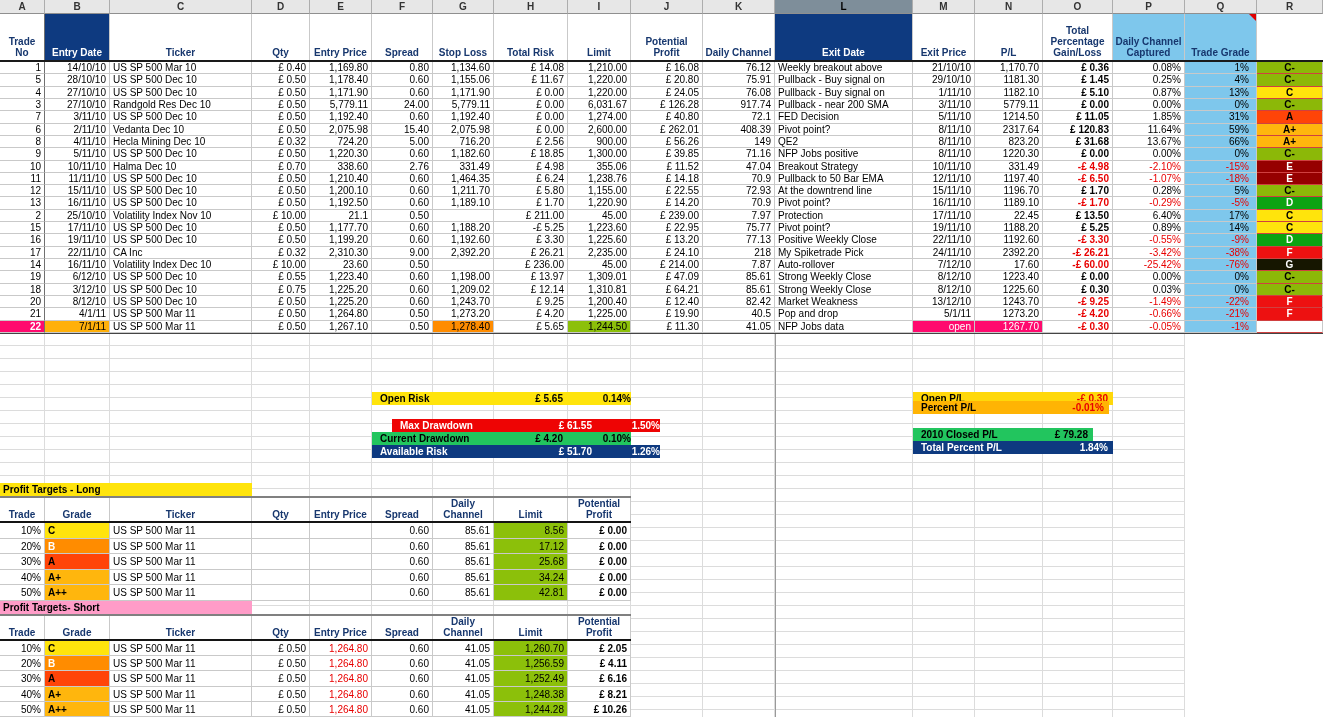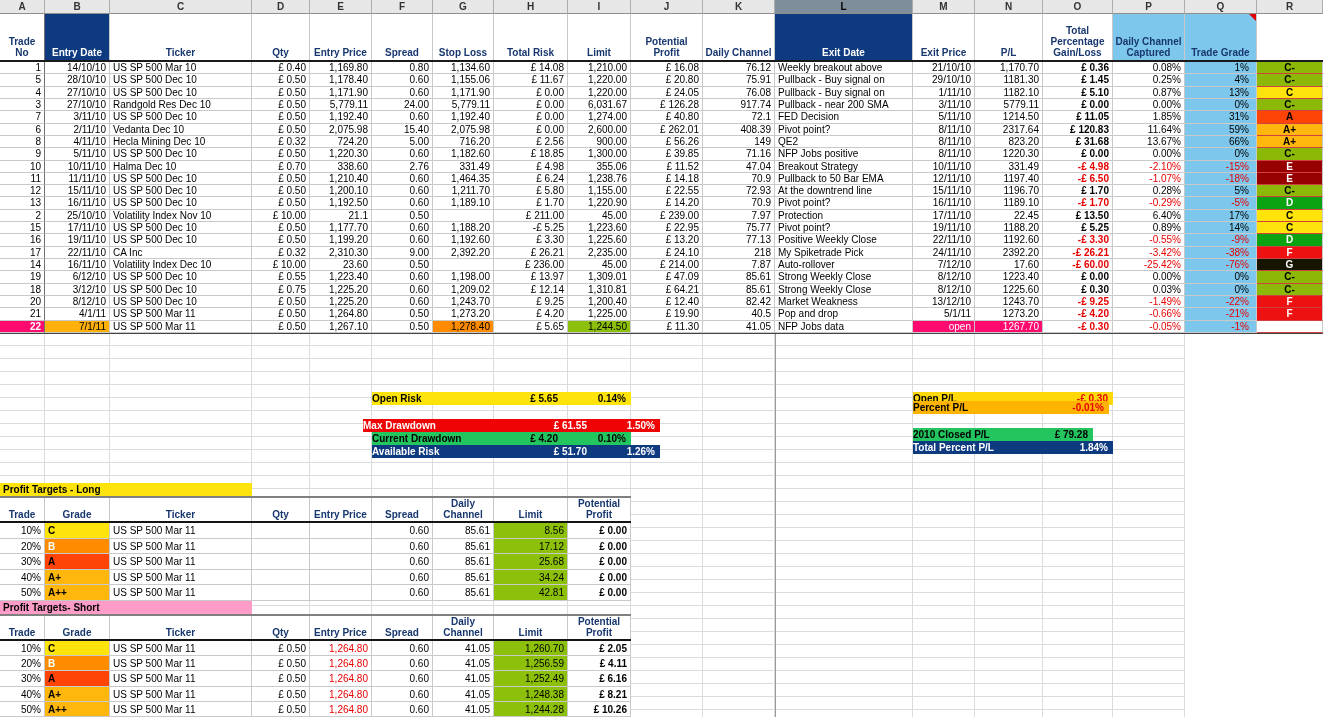--- a/index.html
+++ b/index.html
@@ -45,32 +45,32 @@
   .s-orange{background:#FF8C00}
   .s-green{background:#8CC00A}
   
   #bgrid{position:absolute;top:333px;left:0;display:grid;z-index:0}
   .gcell{box-sizing:border-box;border-right:1px solid #DCDCDC;border-bottom:1px solid #DCDCDC}
   .gcell.nob{border:0}
   #lline{position:absolute;left:775px;top:333px;width:1px;height:384px;background:#9A9A9A;z-index:1}
   
   .bar{position:absolute;display:flex;height:13px;font-size:10px;font-weight:bold;line-height:13px;
        box-sizing:border-box;z-index:4}
-  .bar .lbl{flex:1;padding-left:0;overflow:hidden;white-space:nowrap}
+  .bar .lbl{flex:1;padding-left:8px;overflow:hidden;white-space:nowrap}
   .bar .val{width:74px;text-align:right;padding-right:5px}
-  .bar .pct{width:63px;text-align:right;padding-right:5px}
+  .bar .pct{width:63px;text-align:right;}
   .bar.r .val{width:70px}
   .b-yellow{background:#FFE40C}
   .b-red{background:#EE0404;color:#fff}
   .b-lblue{background:#22c55e}
   .b-navy{background:#0E3A80;color:#fff}
   .b-gold{background:#FFD80A}
   .b-amberB{background:#FFB404}
   #openRisk{left:372px;top:392px;width:259px}
-  #maxDd{left:363px;top:419px;width:297px}
+  #maxDd{left:392px;top:419px;width:268px}
   #curDd{left:372px;top:432px;width:259px}
   #avRisk{left:372px;top:445px;width:288px}
   #openPl{left:913px;top:392px;width:200px}
   #pctPl{left:913px;top:401px;width:196px}
   #closedPl{left:913px;top:428px;width:180px}
   #totPct{left:913px;top:441px;width:200px}
   
   .ttable{position:absolute;left:0;width:631px;z-index:4}
   #longT{top:483px}
   #shortT{top:601px}

